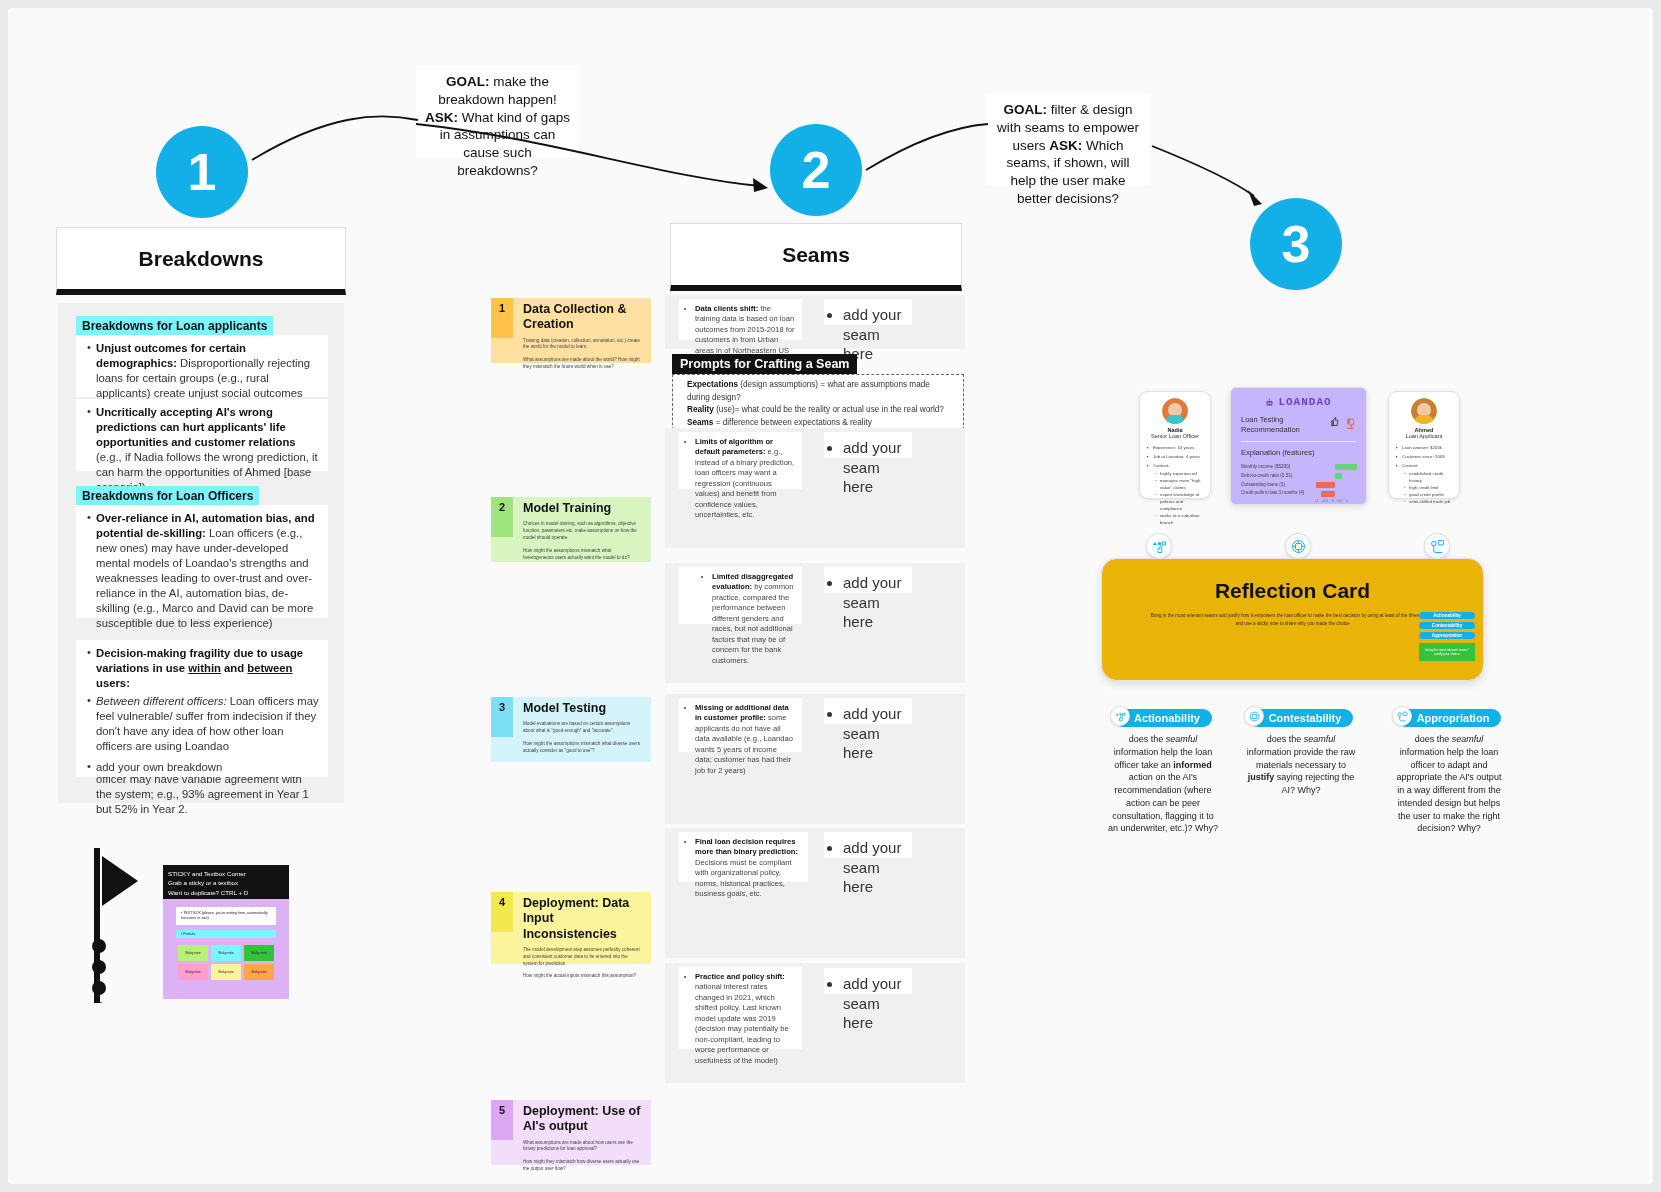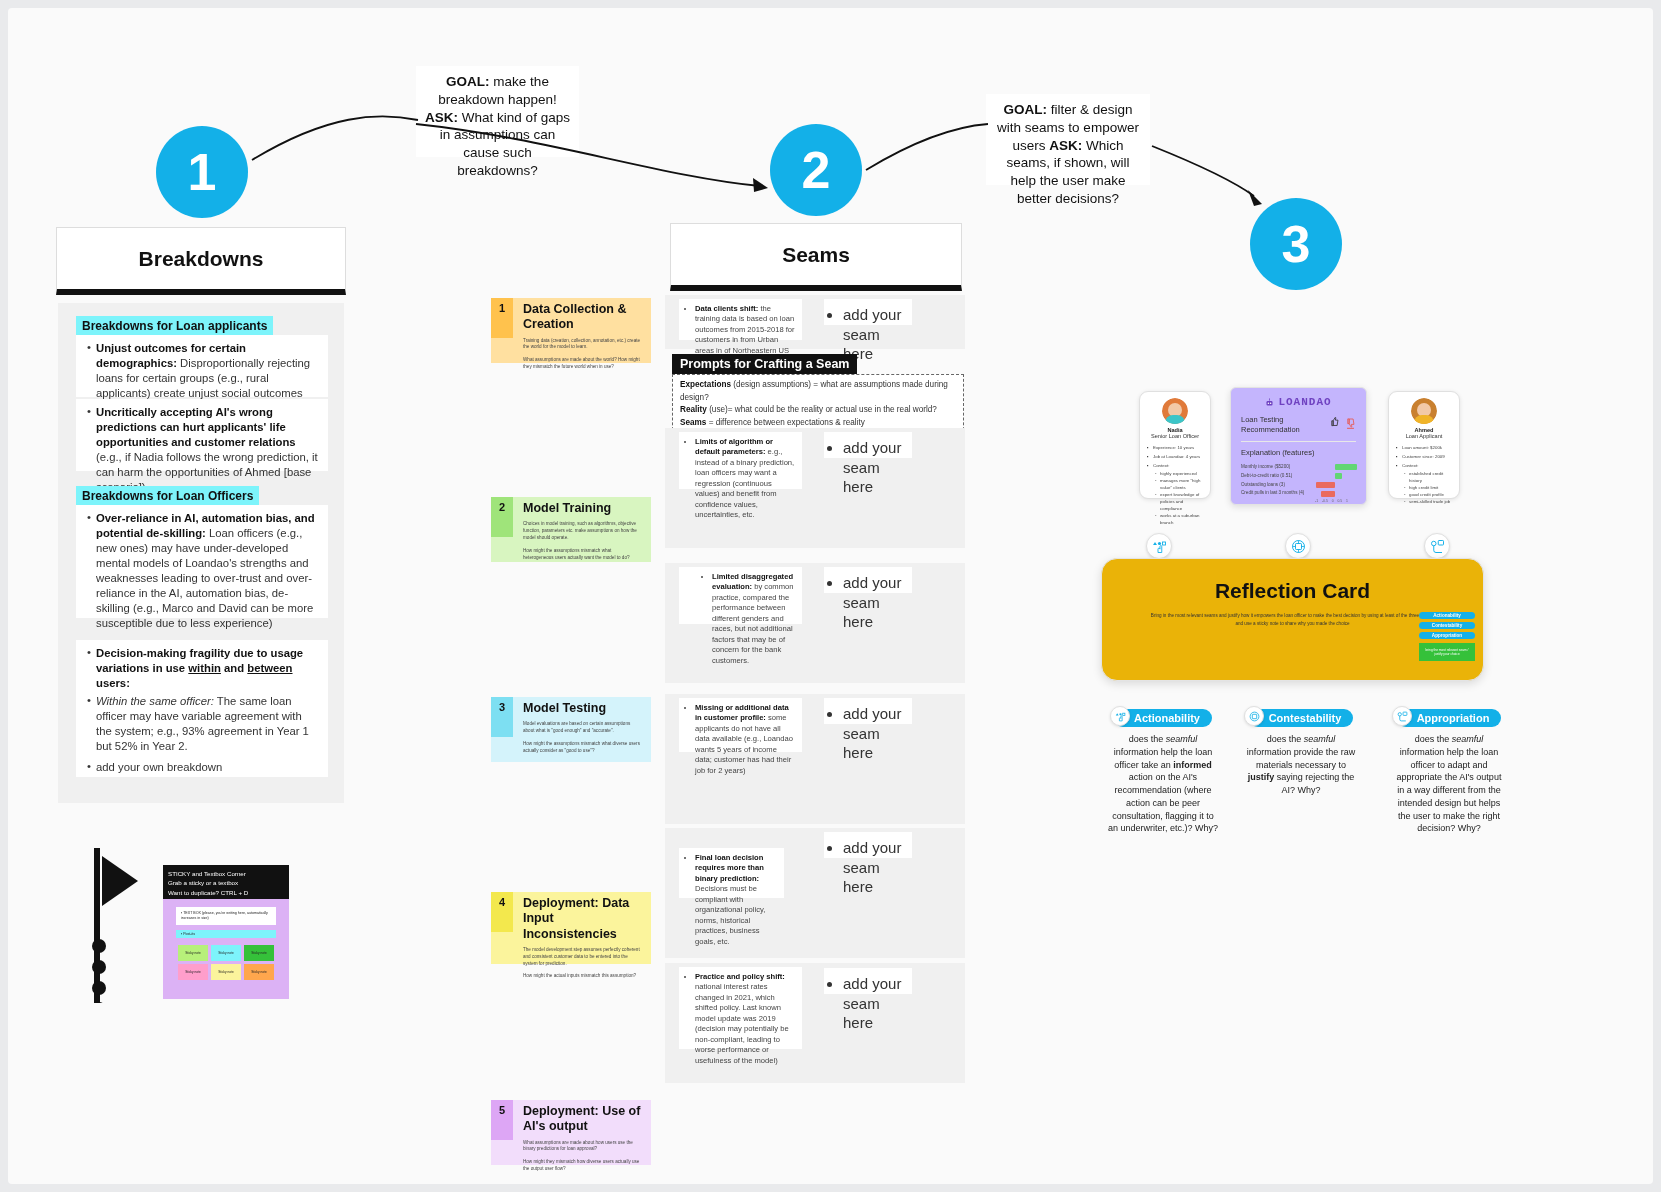--- a/index.html
+++ b/index.html
@@ -107,21 +107,21 @@
   .seam-add ul { margin:0; padding-left:11px; }
 
   .prompts-wrap { }
   .prompts-title {
     background:#111; color:#fff;
     font-size:12.5px; font-weight:bold;
     padding:3px 8px; display:inline-block;
   }
   .prompts-body {
     background:#fff; border:1px dashed #666;
-    padding:4px 7px; font-size:8.2px; line-height:1.55; color:#333;
+    padding:4px 14px; font-size:8.2px; line-height:1.55; color:#333;
   }
   .prompts-body b { color:#111; }
 
   
   .persona-card {
     background:#fff; border:1px solid #e0e0e0; border-radius:9px;
     box-shadow:0 1px 4px rgba(0,0,0,.10);
     padding:6px;
   }
   .avatar {
@@ -275,20 +275,21 @@
 
   <div class="abs bd-card" style="left:68px; top:497px; width:252px; height:113px;">
     <ul class="bd-list">
       <li><b>Over-reliance in AI, automation bias, and potential de-skilling:</b><span> Loan officers (e.g., new ones) may have under-developed mental models of Loandao's strengths and weaknesses leading to over-trust and over-reliance in the AI, automation bias, de-skilling (e.g., Marco and David can be more susceptible due to less experience)</span></li>
     </ul>
   </div>
 
   <div class="abs bd-card" style="left:68px; top:616px; width:252px; height:124px;margin-top:16px;">
     <ul class="bd-list">
       <li><b>Decision-making fragility due to usage variations in use <u>within</u> and <u>between</u> users:</b></li>
+      <li><i>Between different officers:</i><span> Loan officers may feel vulnerable/ suffer from indecision if they don't have any idea of how other loan officers are using Loandao</span></li>
       <li><i>Within the same officer:</i><span> The same loan officer may have variable agreement with the system; e.g., 93% agreement in Year 1 but 52% in Year 2.</span></li>
     </ul>
   </div>
 
   <div class="abs bd-add" style="left:68px; top:747px; width:252px; height:22px;">
     <ul class="bd-list">
       <li><span>add your own breakdown</span></li>
     </ul>
   </div>
 
@@ -436,21 +437,21 @@
       <span>5</span>
     </div>
     <div class="stage-body">
       <div class="stage-title">Deployment: Use of AI's output</div>
       <div class="stage-desc">What assumptions are made about how users use the binary predictions for loan approval?</div>
       <div class="stage-q">How might they mismatch how diverse users actually use the output user flow?</div>
     </div>
   </div>
 
   <div class="abs seam-row" style="left:657px; top:820px; width:300px; height:130px;"></div>
-  <div class="abs seam-card" style="left:671px; top:824px; width:105px; height:50px;margin-top:16px;">
+  <div class="abs seam-card" style="left:671px; top:824px; width:129px; height:50px;">
     <ul>
       <li><b>Final loan decision requires more than binary prediction:</b><span> Decisions must be compliant with organizational policy, norms, historical practices, business goals, etc.</span></li>
     </ul>
   </div>
   <div class="abs seam-add" style="left:816px; top:824px; width:88px; height:26px;">
     <ul>
         <li><span>add your seam here</span></li>
       </ul>
   </div>
 

